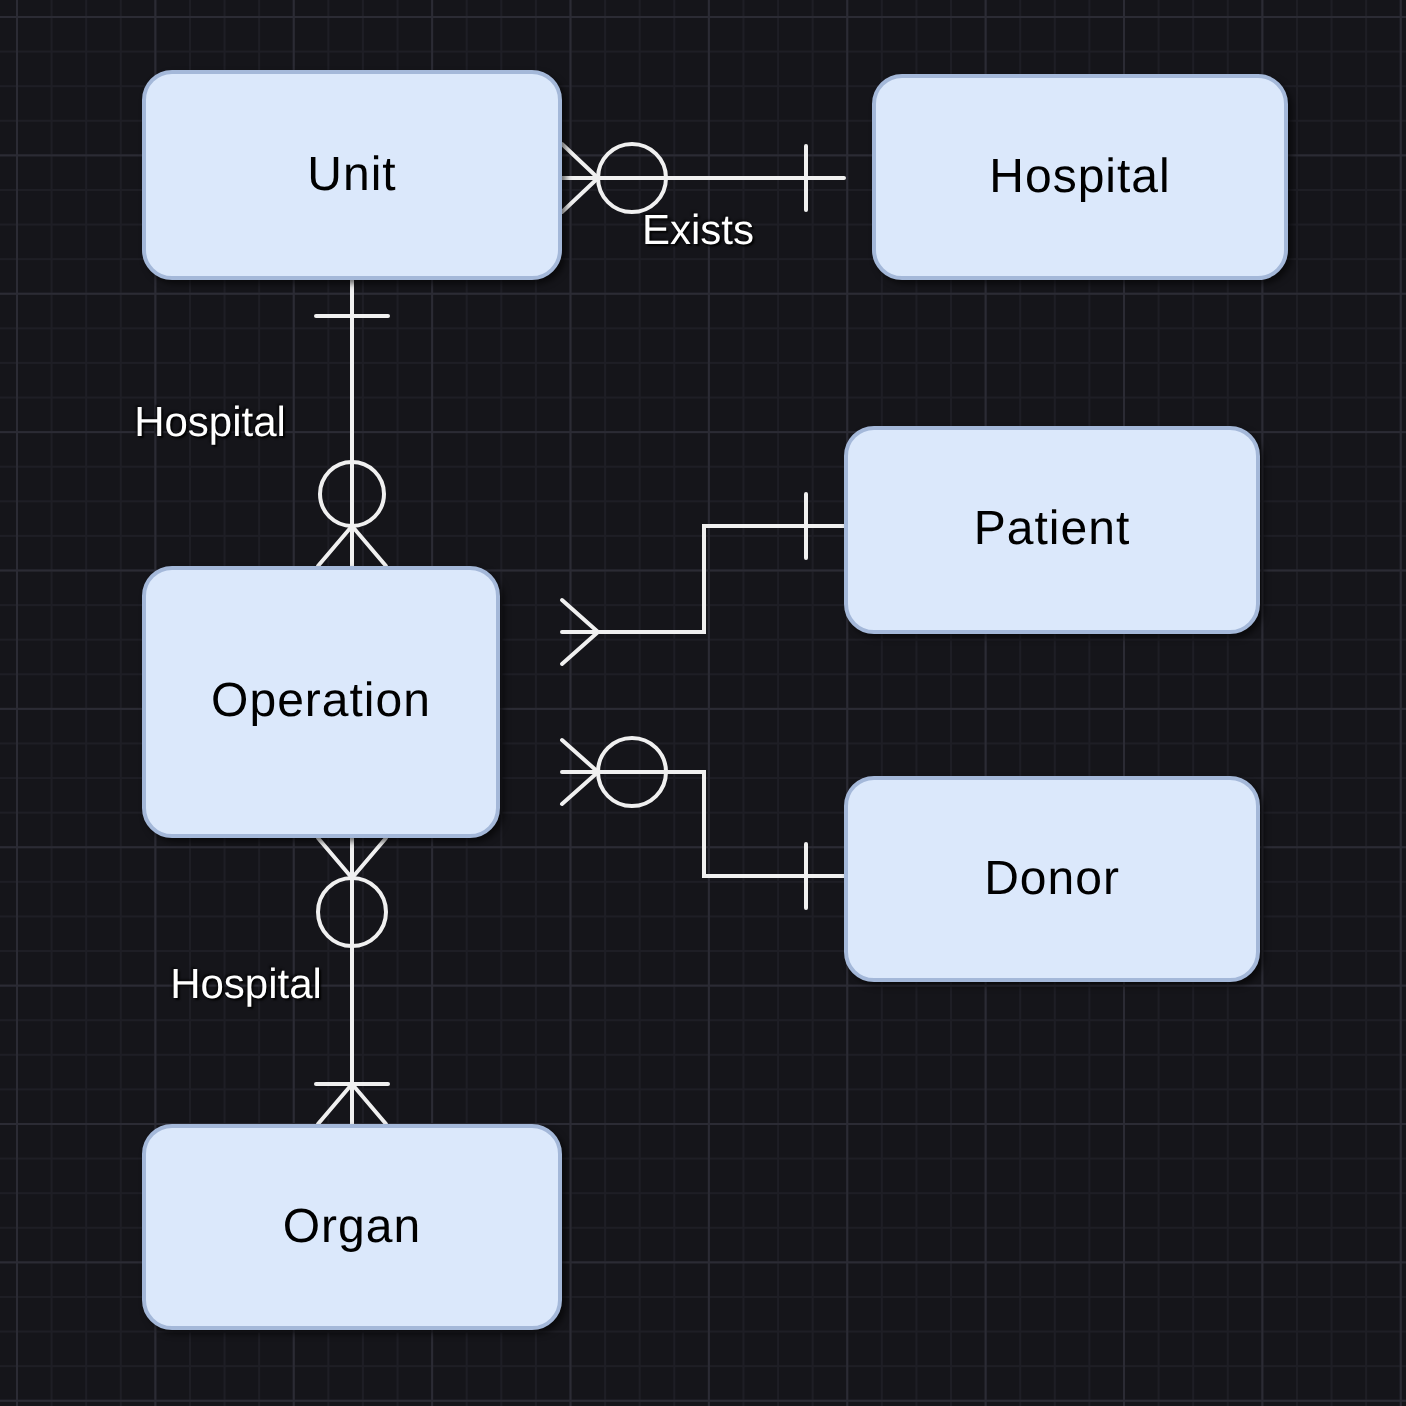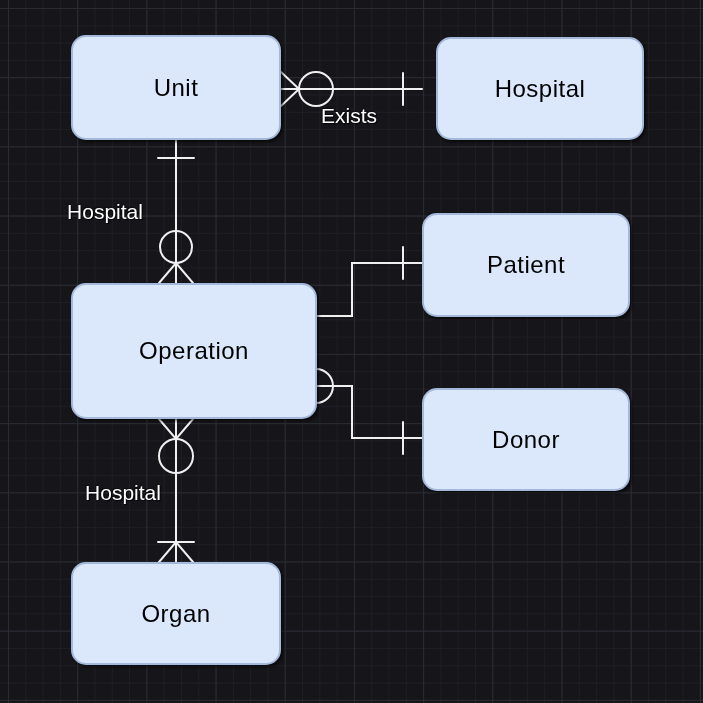--- a/index.html
+++ b/index.html
@@ -63,21 +63,21 @@
     font-size: 21px;
     line-height: 24px;
     white-space: nowrap;
     text-shadow: 1px 1px 1px rgba(0,0,0,0.9), -1px -1px 1px rgba(0,0,0,0.5);
   }
 
   
   #ent-unit      { left: 71px;  top: 35px;  width: 210px; height: 105px; }
   #ent-hospital  { left: 408px; top: 37px;  width: 208px; height: 103px; margin-left: 28px; }
   #ent-patient   { left: 422px; top: 213px; width: 208px; height: 104px; }
-  #ent-operation { left: 71px;  top: 283px; width: 246px; height: 136px; }
+  #ent-operation { left: 71px;  top: 283px; width: 179px; height: 136px; }
   #ent-donor     { left: 422px; top: 388px; width: 208px; height: 103px; }
   #ent-organ     { left: 71px;  top: 562px; width: 210px; height: 103px; }
 
   
   #lbl-exists       { left: 349px; top: 104px; }
   #lbl-conducts     { left: 105px; top: 200px; }
   #lbl-undergoes    { left: 331px; top: 234px; }
   #lbl-participates { left: 345px; top: 447px; }
   #lbl-involves     { left: 123px; top: 481px; }
 </style>

